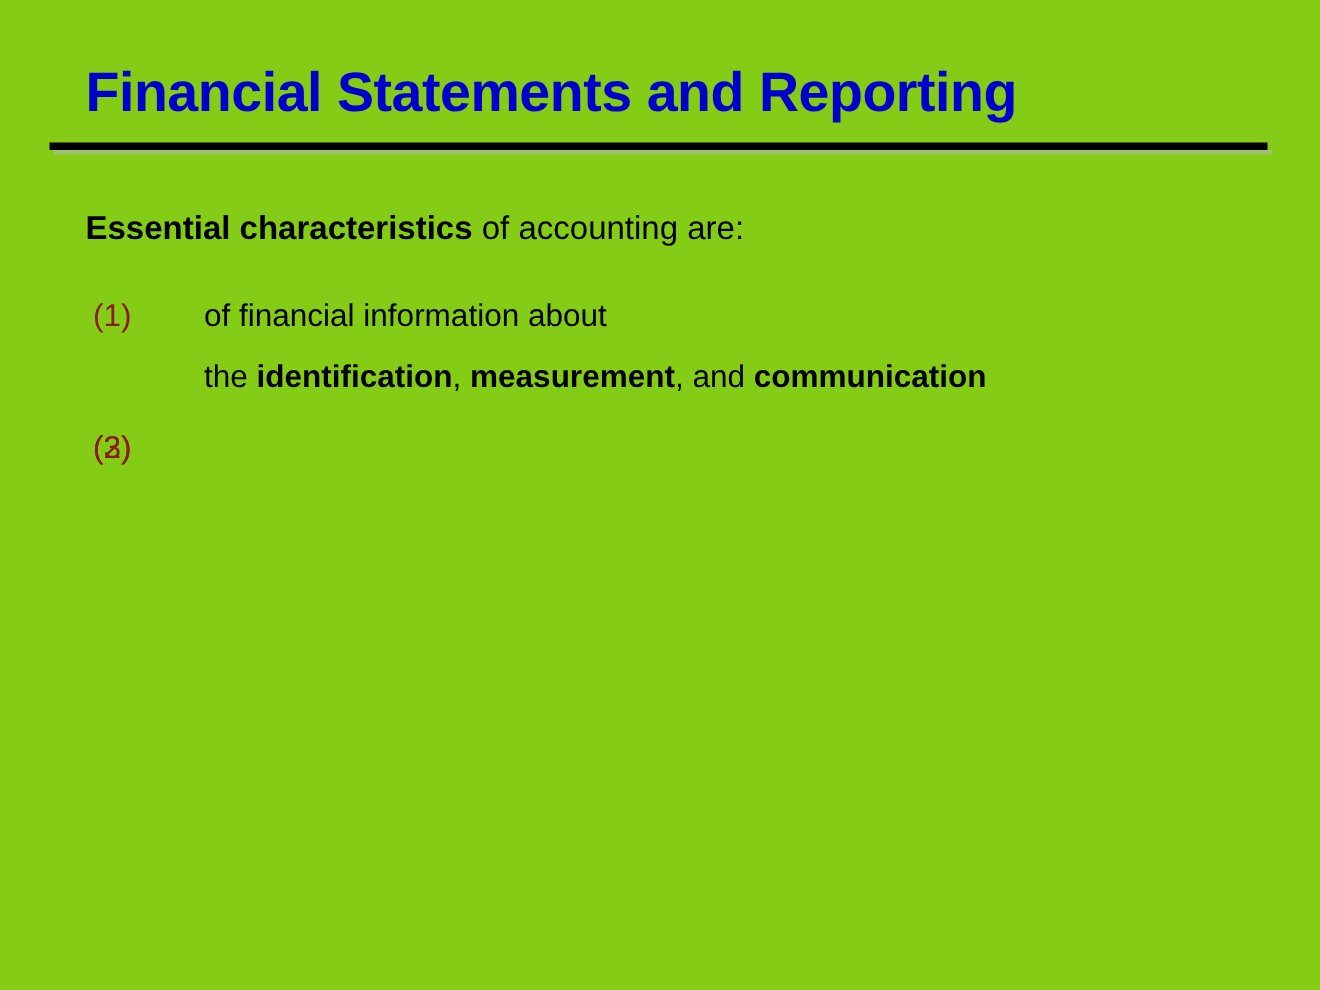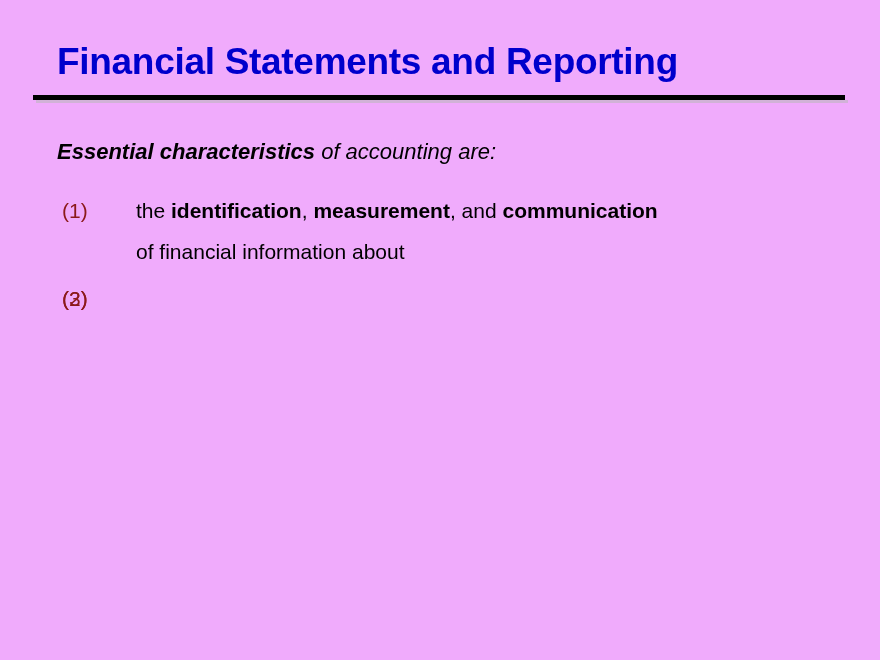--- a/index.html
+++ b/index.html
@@ -13,21 +13,21 @@
     background: #ffffff;
     font-family: "Liberation Sans", sans-serif;
     overflow: hidden;
     position: relative;
     -webkit-font-smoothing: antialiased;
   }
 
   .slide {
     position: absolute;
     inset: 0;
-    background: #f0abfc;
+    background: #84cc16;
   }
 
   
   .slide-title {
     position: absolute;
     left: 57px;
     top: 41px;
     font-size: 37px;
     font-weight: bold;
     color: #0000cc;
@@ -64,21 +64,20 @@
   }
 
   .lead {
     position: absolute;
     left: 57px;
     top: 138px;
     font-size: 22px;
     color: #000000;
     line-height: 1.3;
     white-space: nowrap;
-    font-style: italic;
   }
   .lead .b { font-weight: bold; }
 
   .list {
     position: absolute;
     left: 0;
     top: 196px;
     width: 880px;
   }
 
@@ -129,22 +128,22 @@
   <div class="content">
 
     <div class="lead">
       <span class="b">Essential characteristics</span><span> of accounting are:</span>
     </div>
 
     <div class="list" id="numbered-list">
         <div class="list-item">
           <span class="marker">(1)</span>
           <div class="item-body">
+            <span class="item-line"><span>of financial information about</span></span>
             <span class="item-line"><span>the </span><span class="b">identification</span><span>, </span><span class="b">measurement</span><span>, and </span><span class="b">communication</span></span>
-            <span class="item-line"><span>of financial information about</span></span>
           </div>
         </div>
         <div class="list-item">
           <span class="marker">(2)</span>
         </div>
         <div class="list-item">
           <span class="marker">(3)</span>
         </div>
       </div>
 

